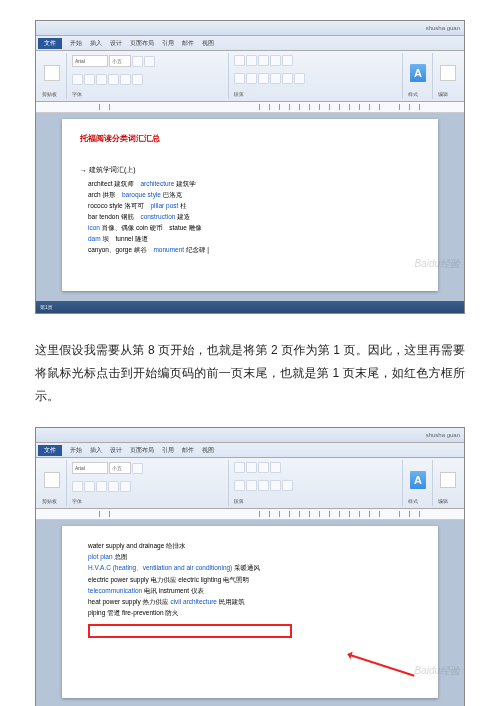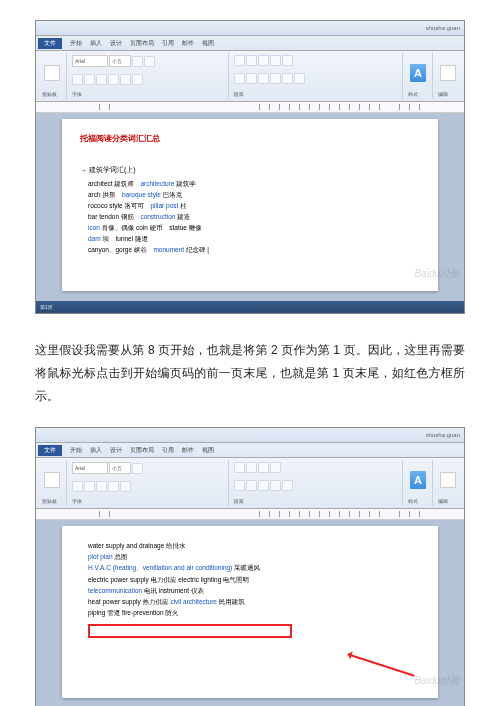--- a/index.html
+++ b/index.html
@@ -18,21 +18,21 @@
 .ruler{background:#f7f9fc;height:10px;border-bottom:1px solid #ccc;position:relative}
 .ruler::before{content:"";position:absolute;left:10%;right:10%;top:2px;height:6px;background:repeating-linear-gradient(90deg,#999 0,#999 0.5px,transparent 0.5px,transparent 10px)}
 .doc-area{background:#b5c4d7;padding:6px 26px 10px;min-height:150px;position:relative}
 .page{background:#fff;padding:14px 18px 28px;box-shadow:0 1px 3px rgba(0,0,0,.3);min-height:130px;position:relative}
 .doc-title{color:#c00;font-weight:bold;font-size:8px;margin-bottom:21px}
 .doc-sub{color:#000;font-size:7px;margin-bottom:3px}
 .doc-sub::before{content:"→ ";font-weight:bold}
 .doc-line{font-size:6.5px;color:#000;line-height:1.7;margin-left:8px}
 .kw{color:#1155cc}
 .status-bar{background:linear-gradient(#3b5e8c,#2a4a73);height:12px;color:#d8e2ef;font-size:5px;display:flex;align-items:center;padding:0 4px;justify-content:space-between}
-.watermark{position:absolute;right:4px;bottom:20px;opacity:.25;font-size:10px;color:#666;font-style:italic}
+.watermark{position:absolute;right:4px;bottom:30px;opacity:.25;font-size:10px;color:#666;font-style:italic}
 .instruction{font-size:12px;color:#222;line-height:1.9;margin:20px 0 20px;text-align:justify}
 .red-box{border:2px solid #e22;height:10px;margin:6px 0 0 8px;width:200px}
 .arrow{position:absolute;right:48px;bottom:42px;width:70px;height:2px;background:#e22;transform:rotate(18deg)}
 .arrow::after{content:"";position:absolute;left:-4px;top:-3px;border:4px solid transparent;border-right-color:#e22}
 .styles-a{width:16px;height:18px;background:linear-gradient(#6bb3f0,#3a8de0);color:#fff;text-align:center;line-height:18px;font-size:11px;font-weight:bold;border-radius:1px}
 </style>
 </head>
 <body>
 
 <div class="word-window">

